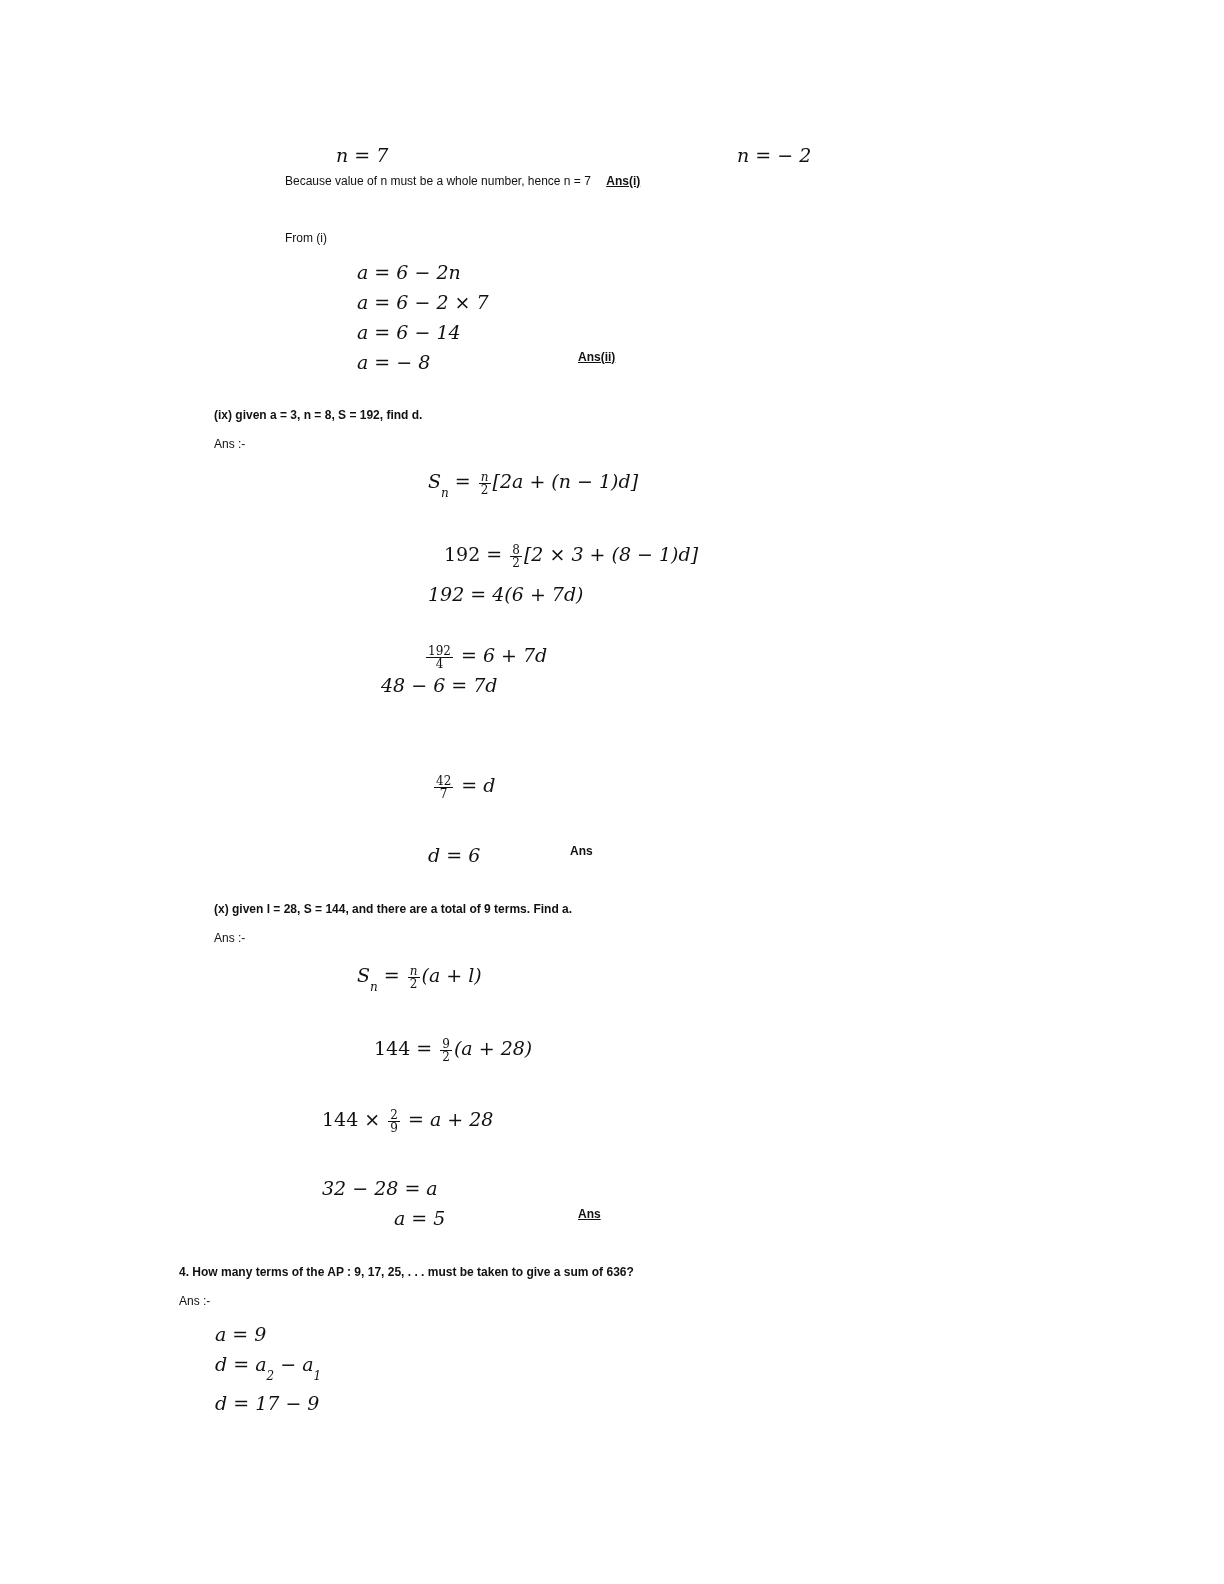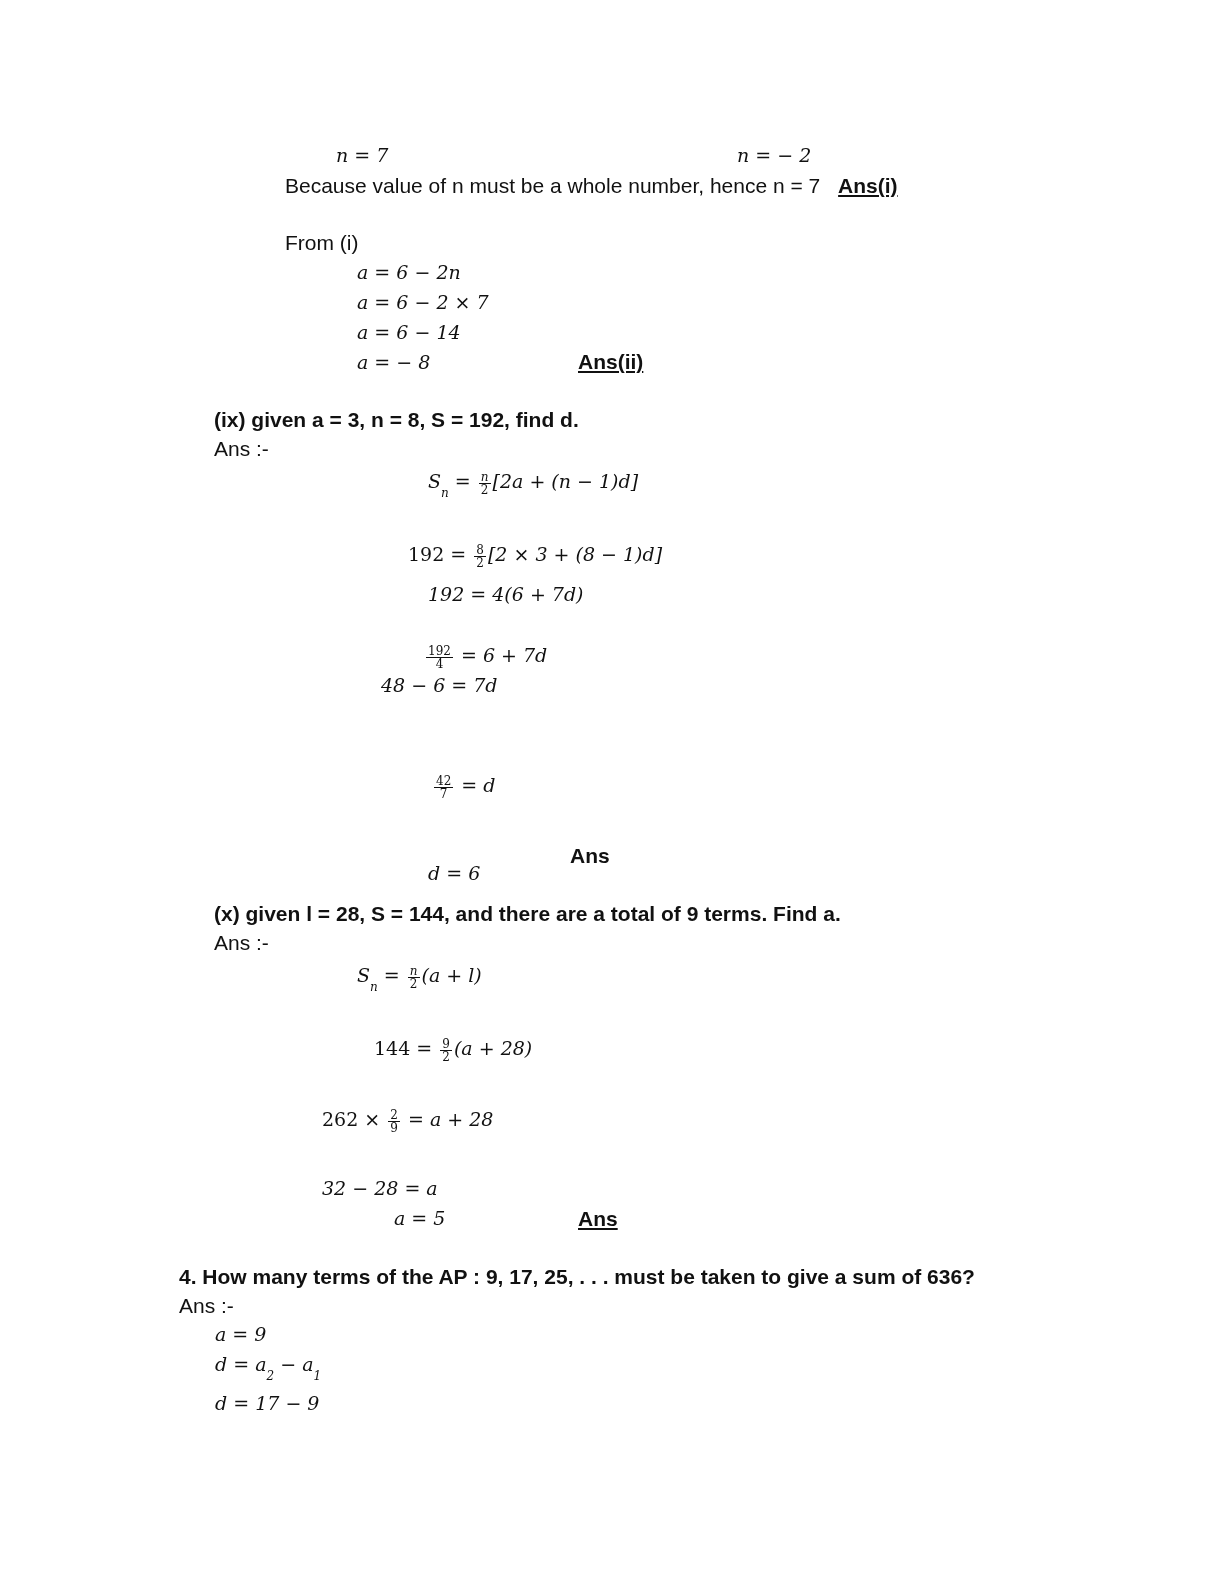--- a/index.html
+++ b/index.html
@@ -1,17 +1,17 @@
 <!DOCTYPE html>
 <html><head>
 <meta charset="utf-8">
 <style>
   html, body { margin: 0; padding: 0; background: #ffffff; }
   body { width: 1224px; height: 1584px; position: relative; overflow: hidden; color: #111; }
-  .sans { font-family: "Liberation Sans", sans-serif; font-size: 21px; }
+  .sans { font-family: "Liberation Sans", sans-serif; font-size: 12px; }
   .bold { font-weight: bold; }
   .ul { text-decoration: underline; margin-left: 8px; }
   .math { font-family: "DejaVu Serif", serif; font-size: 19px; position: absolute; white-space: nowrap; }
   .txt { position: absolute; white-space: nowrap; }
   .i { font-style: italic; }
   .frac { display: inline-block; vertical-align: middle; text-align: center; font-size: 12px; line-height: 12px; margin: 0 2px; }
   .frac .num { display: block; border-bottom: 1px solid #111; padding: 0 2px; }
   .frac .den { display: block; padding: 0 2px; }
   .sub { font-size: 12px; position: relative; top: 9px; font-style: italic; }
 </style>
@@ -34,53 +34,53 @@
 
 <div class="txt sans bold" style="left:214px; top:408px;">(ix) given a = 3, n = 8, S = 192, find d.</div>
 <div class="txt sans" style="left:214px; top:437px;">Ans :-</div>
 
 <div class="math" style="left:428px; top:470px;">
   <span class="i">S</span><span class="sub">n</span>
   <span>=</span>
   <span class="frac"><span class="num i">n</span><span class="den">2</span></span><span class="i">[2a + (n − 1)d]</span>
 </div>
 
-<div class="math" style="left:408px; top:543px;">
+<div class="math" style="left:444px; top:543px;">
   <span>192 =</span>
   <span class="frac"><span class="num">8</span><span class="den">2</span></span><span class="i">[2 × 3 + (8 − 1)d]</span>
 </div>
 <div class="math i" style="left:428px; top:583px;">192 = 4(6 + 7d)</div>
 
 <div class="math" style="left:424px; top:644px;">
   <span class="frac"><span class="num">192</span><span class="den">4</span></span>
   <span class="i">= 6 + 7d</span>
 </div>
 <div class="math i" style="left:381px; top:674px;">48 − 6 = 7d</div>
 <div class="math" style="left:432px; top:774px;">
   <span class="frac"><span class="num">42</span><span class="den">7</span></span>
   <span class="i">= d</span>
 </div>
-<div class="math i" style="left:428px; top:844px;margin-top:18px;">d = 6</div>
+<div class="math i" style="left:428px; top:844px;">d = 6</div>
 <div class="txt sans bold" style="left:570px; top:844px;">Ans</div>
 
 <div class="txt sans bold" style="left:214px; top:902px;">(x) given l = 28, S = 144, and there are a total of 9 terms. Find a.</div>
 <div class="txt sans" style="left:214px; top:931px;">Ans :-</div>
 
 <div class="math" style="left:357px; top:964px;">
   <span class="i">S</span><span class="sub">n</span>
   <span>=</span>
   <span class="frac"><span class="num i">n</span><span class="den">2</span></span><span class="i">(a + l)</span>
 </div>
 
 <div class="math" style="left:357px; top:1037px;margin-left:17px;">
   <span>144 =</span>
   <span class="frac"><span class="num">9</span><span class="den">2</span></span><span class="i">(a + 28)</span>
 </div>
 <div class="math" style="left:322px; top:1108px;">
-  <span>262 ×</span>
+  <span>144 ×</span>
   <span class="frac"><span class="num">2</span><span class="den">9</span></span>
   <span class="i">= a + 28</span>
 </div>
 <div class="math i" style="left:322px; top:1177px;">32 − 28 = a</div>
 <div class="math i" style="left:394px; top:1207px;">a = 5</div>
 <div class="txt sans bold ul" style="left:570px; top:1207px;">Ans</div>
 
 <div class="txt sans bold" style="left:179px; top:1265px;">4.  How many terms of the AP : 9, 17, 25, . . . must be taken to give a sum of 636?</div>
 <div class="txt sans" style="left:179px; top:1294px;">Ans :-</div>
 <div class="math i" style="left:215px; top:1323px;">a = 9</div>

